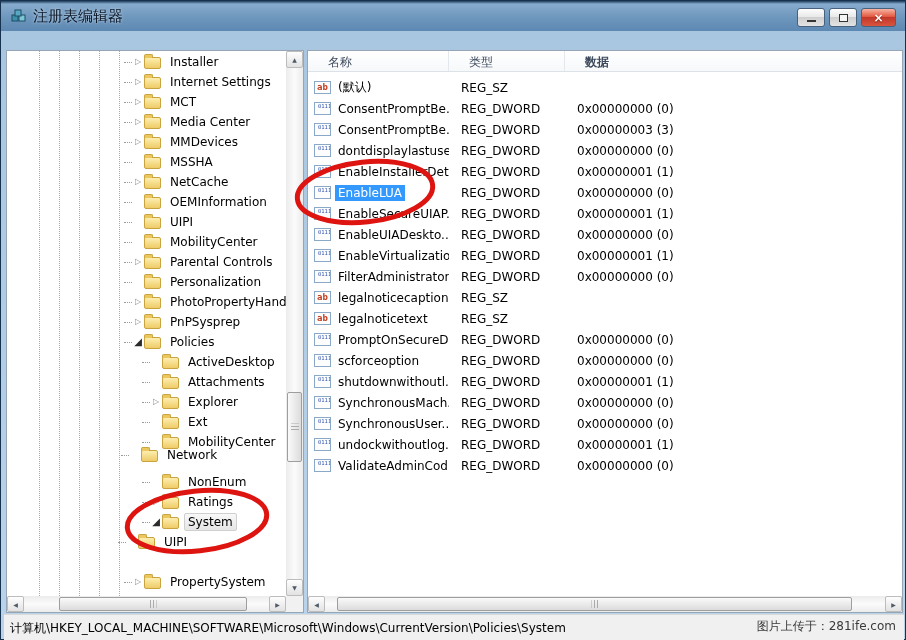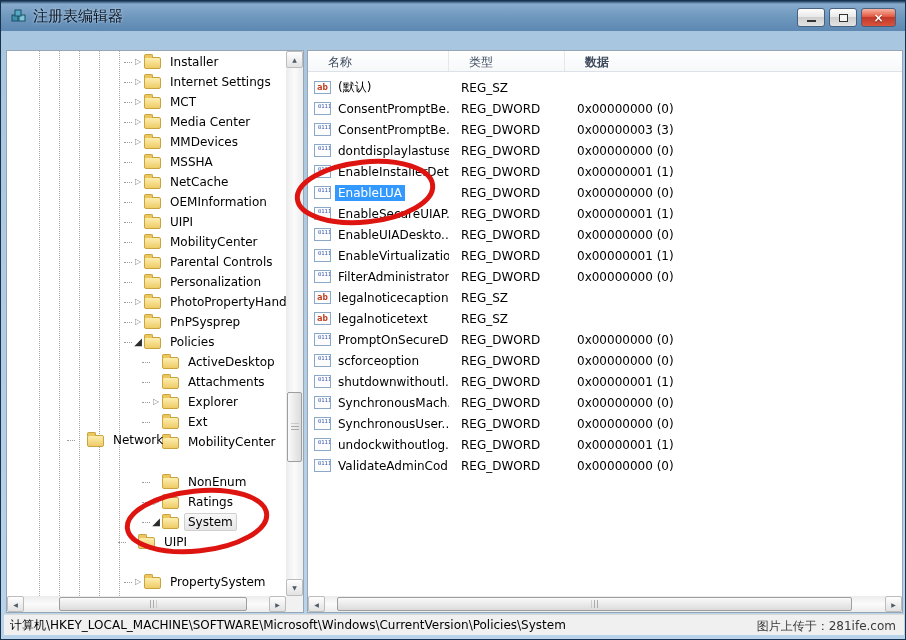--- a/index.html
+++ b/index.html
@@ -80,21 +80,21 @@
   .thumb{position:absolute;border:1px solid #9e9e9e;border-radius:2px;box-sizing:border-box;}
   .sb.v .thumb{left:1px;right:1px;background:linear-gradient(90deg,#fafafa,#dcdcdc);}
   .sb.h .thumb{top:1px;bottom:1px;background:linear-gradient(180deg,#fafafa,#dcdcdc);}
   .thumb::after{content:"";position:absolute;left:50%;top:50%;transform:translate(-50%,-50%);}
   .sb.v .thumb::after{width:8px;height:7px;
     background:repeating-linear-gradient(180deg,#ababab 0 1px,transparent 1px 3px);}
   .sb.h .thumb::after{width:7px;height:8px;
     background:repeating-linear-gradient(90deg,#ababab 0 1px,transparent 1px 3px);}
   .corner{position:absolute;right:0;bottom:0;width:17px;height:16px;background:#f1f1f1;}
   
-  .statusbar{position:absolute;left:3px;top:613px;width:900px;height:21px;background:#f0f0f0;
+  .statusbar{position:absolute;left:3px;top:613px;width:900px;height:27px;background:#f0f0f0;
     border-top:1px solid #dadada;display:flex;align-items:center;box-sizing:border-box;}
   .status-path{padding-left:6px;color:#000;}
   .watermark{position:absolute;right:8px;top:3px;color:#3a3a3a;font-size:12px;}
   
   .annotation{position:absolute;pointer-events:none;z-index:50;}
 </style>
 </head>
 <body>
 
 <div class="window">
@@ -242,21 +242,21 @@
     <span class="expand"></span>
     <span class="folder"></span>
     <span class="tree-label">Ext</span>
   </div>
         <div class="tree-row" style="top: 381px; padding-left: 135px;">
     <span class="dots"></span>
     <span class="expand"></span>
     <span class="folder"></span>
     <span class="tree-label">MobilityCenter</span>
   </div>
-        <div class="tree-row" style="top: 379px; padding-left: 60px;">
+        <div class="tree-row" style="top: 394px; padding-left: 114px;">
     <span class="dots"></span>
     <span class="expand"></span>
     <span class="folder"></span>
     <span class="tree-label">Network</span>
   </div>
         <div class="tree-row" style="top: 421px; padding-left: 135px;">
     <span class="dots"></span>
     <span class="expand"></span>
     <span class="folder"></span>
     <span class="tree-label">NonEnum</span>

